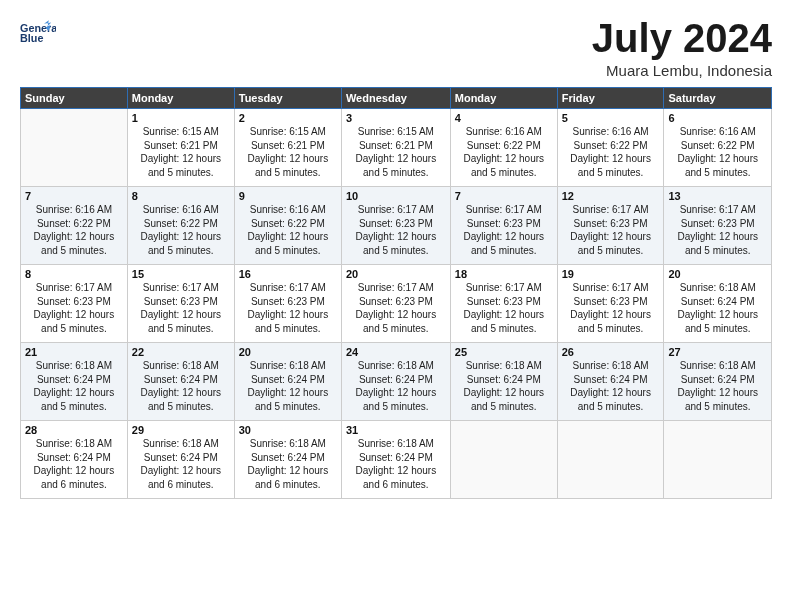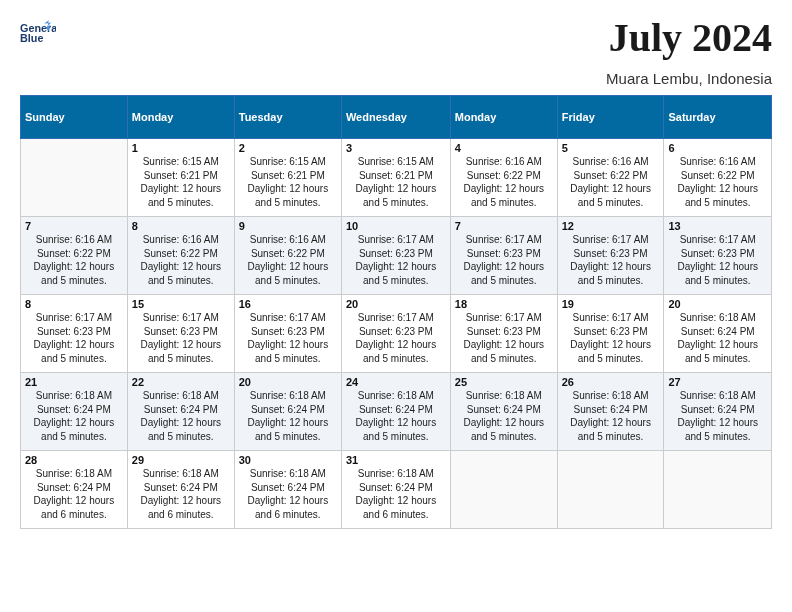--- a/index.html
+++ b/index.html
@@ -32,36 +32,35 @@
       height: 36px;
     }
     .title-section {
       text-align: right;
     }
     .month-title {
       font-size: 40px;
       font-weight: bold;
       color: #1a1a1a;
       line-height: 1.1;
-      font-family: Liberation Serif, serif;
     }
     .location {
       font-size: 15px;
       color: #333;
-      margin-top: 10px;
+      margin-top: 2px;
     }
     .calendar {
       width: 100%;
       border-collapse: collapse;
       font-size: 9.5px;
     }
     .calendar thead tr th {
-      background-color: #0369a1;
+      background-color: #404040;
       color: #fff;
-      padding: 15px 4px;
+      padding: 4px 4px;
       text-align: left;
       font-size: 11px;
       border: 1px solid #2e6db4;
     }
     .calendar tbody tr td {
       border: 1px solid #ccc;
       vertical-align: top;
       padding: 3px 4px;
       width: 113px;
       min-height: 70px;

